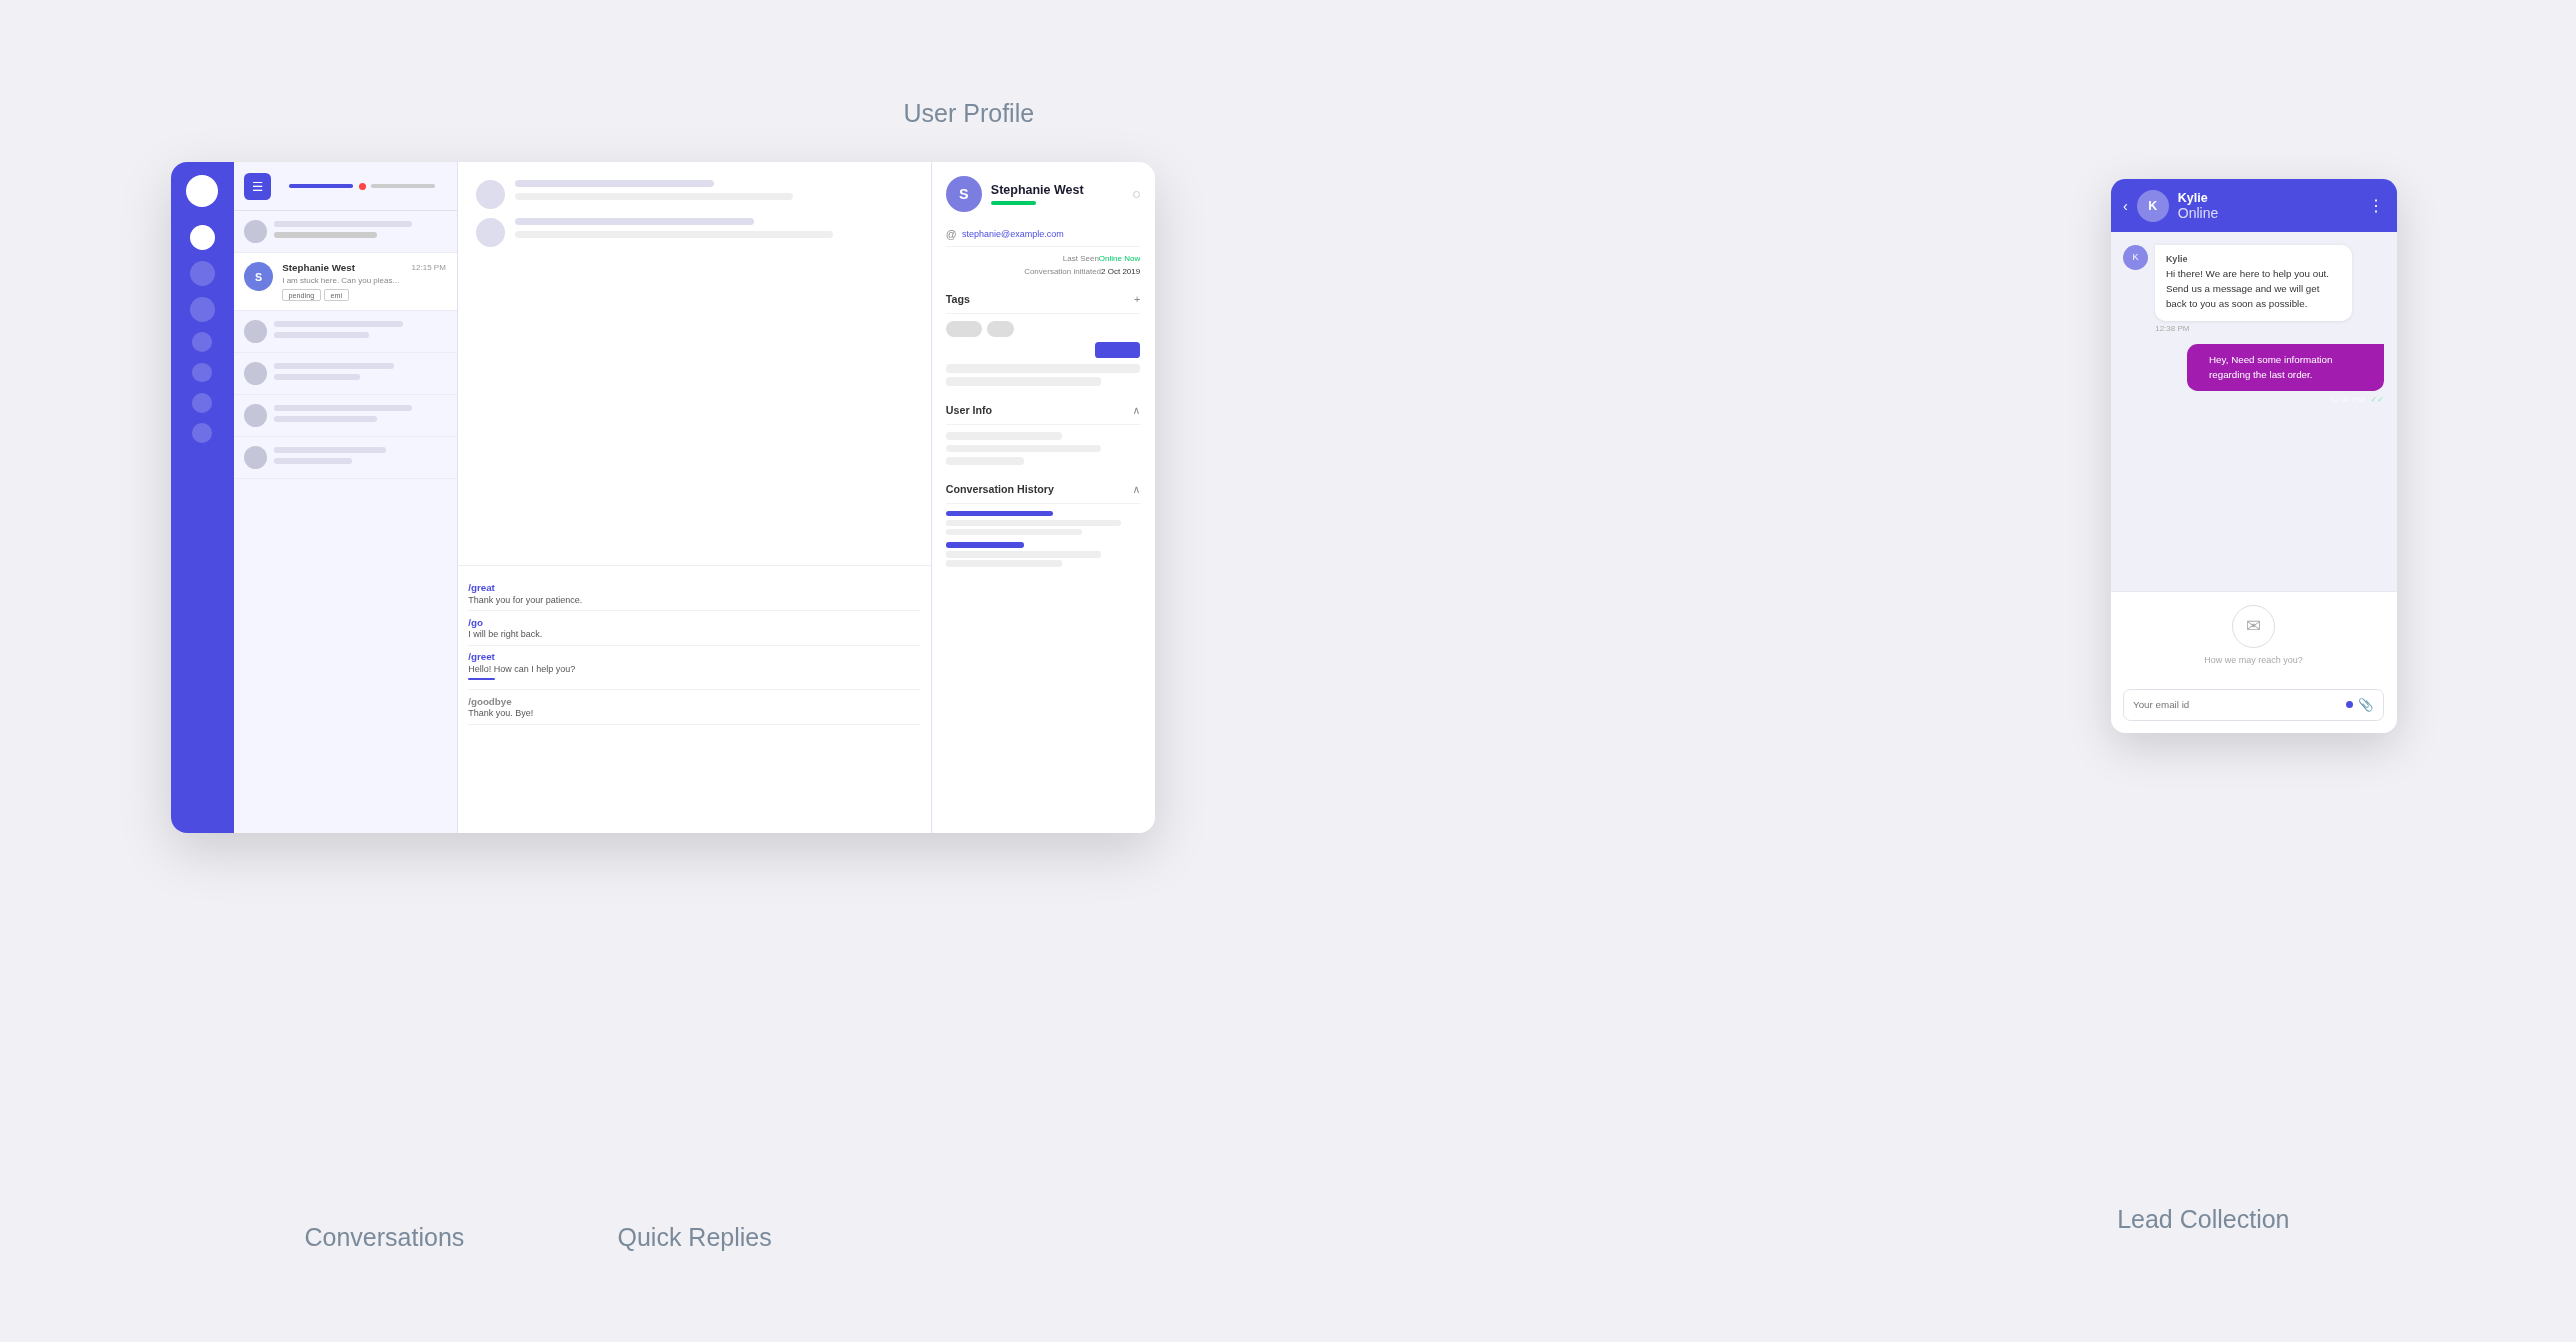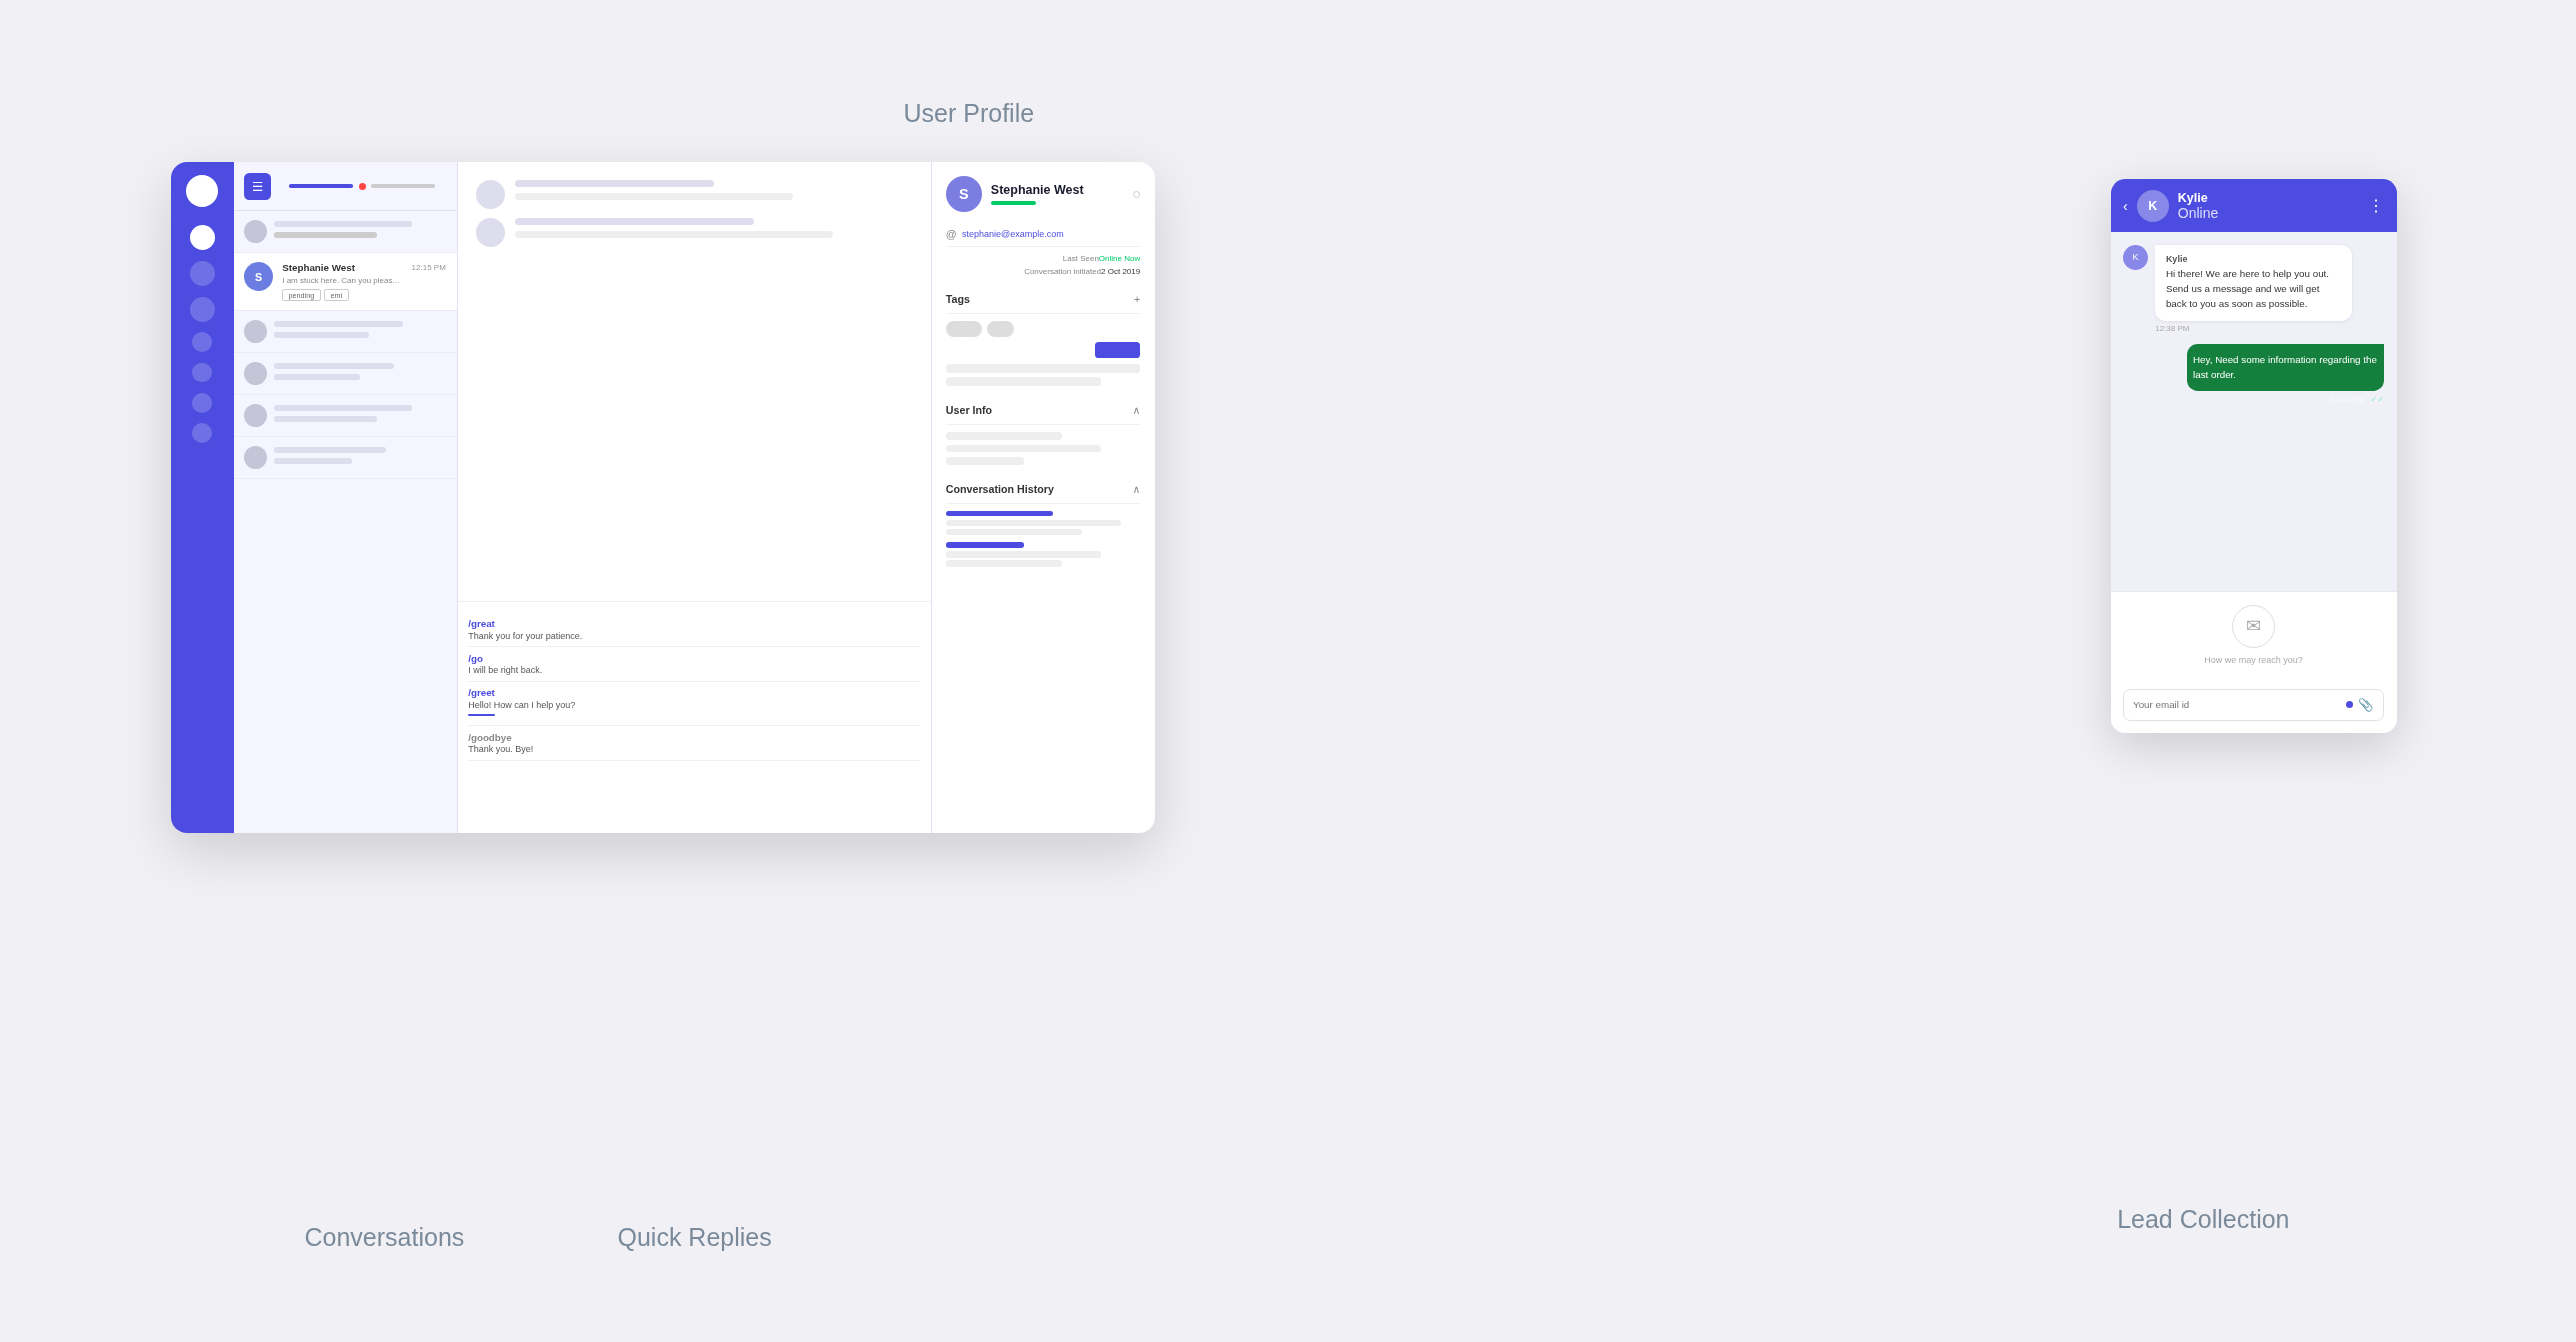--- a/index.html
+++ b/index.html
@@ -212,21 +212,21 @@
       position: relative;
       overflow: hidden;
     }
 
     
     .quick-replies-area {
       position: absolute;
       bottom: 0;
       left: 0;
       right: 0;
-      height: 232px;
+      height: 268px;
       background: white;
       border-top: 0.9px solid #eee;
       padding: 10.7px;
       overflow: hidden;
     }
 
     .qr-item {
       padding: 5.4px 0;
       border-bottom: 0.9px solid #f0f0f0;
     }
@@ -505,24 +505,24 @@
       font-size: 8px;
       color: #aaa;
       margin-top: 3.6px;
     }
 
     .msg-user {
       display: flex;
       justify-content: flex-end;
     }
     .msg-bubble-user {
-      background: #15803d;
+      background: #a21caf;
       color: white;
       border-radius: 10.7px 0 10.7px 10.7px;
-      padding: 9px 6px;
+      padding: 9px 22px;
       max-width: 197px;
     }
     .msg-bubble-user .msg-text { color: white; }
     .msg-time-user {
       font-size: 8px;
       color: rgba(255,255,255,0.7);
       margin-top: 3.6px;
       text-align: right;
     }
 

